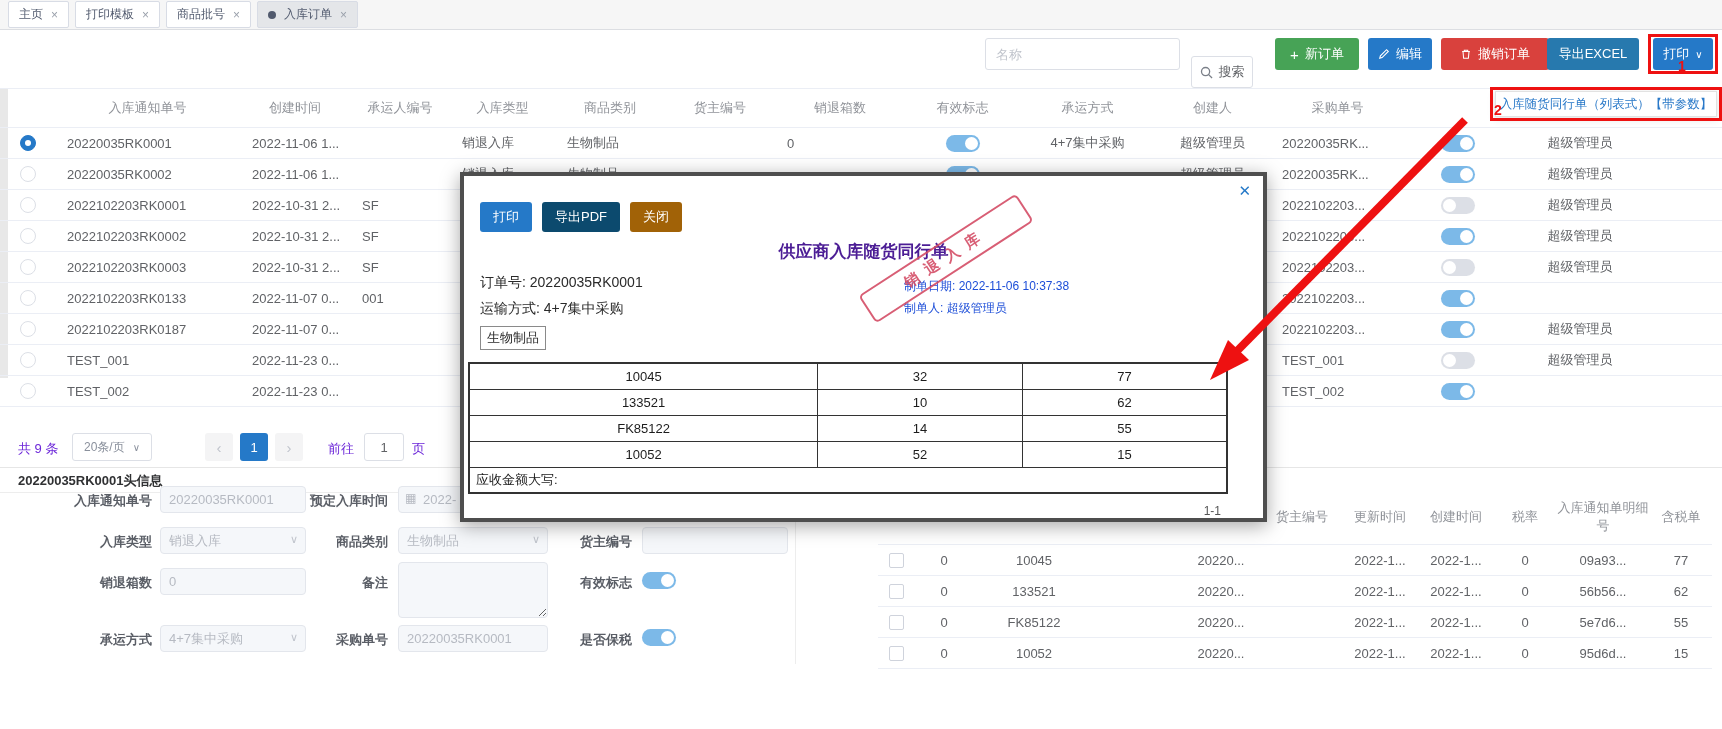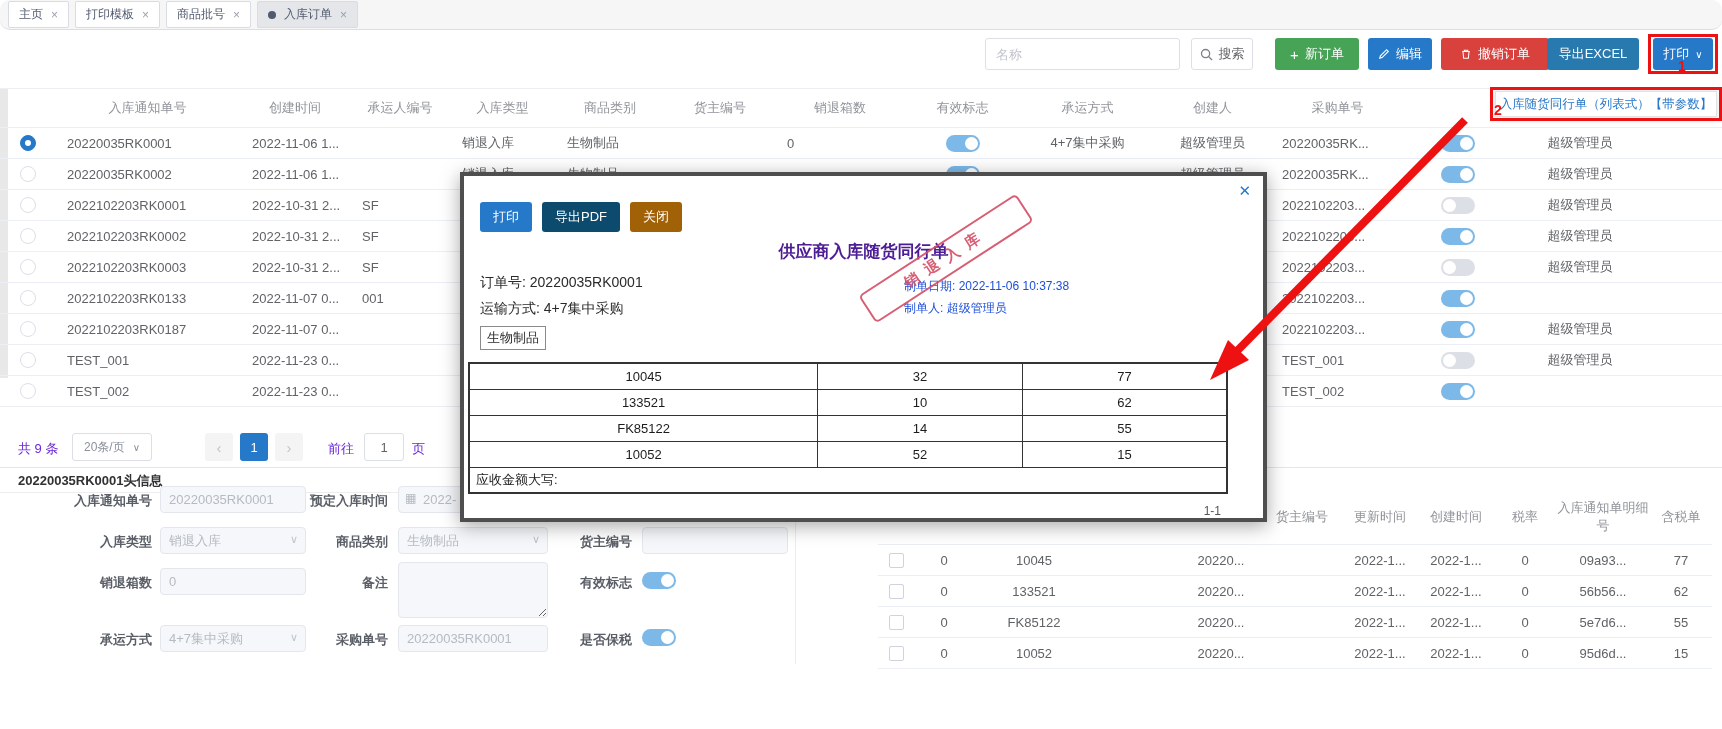--- a/index.html
+++ b/index.html
@@ -1,35 +1,35 @@
 <!DOCTYPE html>
 <html><head>
 <meta charset="utf-8">
 <style>
   html,body{margin:0;padding:0;background:#fff;}
   body{width:1722px;height:729px;position:relative;overflow:hidden;
        font-family:"Liberation Sans","DejaVu Sans",sans-serif;color:#606266;}
   .abs{position:absolute;box-sizing:border-box;}
   
   .tabbar{left:0;top:0;width:1722px;height:30px;background:#f6f6f6;border-bottom:1px solid #dcdee2;
-          display:flex;align-items:center;padding-left:8px;gap:6px;border-radius:10px;}
+          display:flex;align-items:center;padding-left:8px;gap:6px;}
   .tab{display:inline-flex;align-items:center;gap:8px;height:25px;padding:0 10px;background:#fff;
        border:1px solid #d8dce5;border-radius:2px;font-size:12px;color:#515a6e;cursor:default;}
   .tab.active{background:#e4e6e9;}
   .tab .dot{width:8px;height:8px;border-radius:50%;background:#515a6e;display:none;}
   .tab.active .dot{display:inline-block;}
   .tab .x{color:#9aa0ab;font-size:12px;}
   
   .toolbar{left:0;top:30px;width:1722px;height:58px;background:#fff;}
   .tb-input{left:985px;top:38px;width:195px;height:32px;border:1px solid #dcdfe6;border-radius:3px;
             font-size:13px;padding:0 10px;color:#606266;}
   .tb-input::placeholder{color:#c0c4cc;}
   .btn{display:inline-flex;align-items:center;justify-content:center;gap:6px;height:32px;
        border-radius:3px;color:#fff;font-size:13px;border:none;box-sizing:border-box;}
-  .btn-plain{background:#fff;color:#606266;border:1px solid #dcdfe6;}
+  .btn-plain{background:#fff;color:#606266;border:1px solid #dcdfe6;margin-top:18px;}
   .ic{display:inline-flex;align-items:center;}
   
   table{border-collapse:collapse;}
   .grid{left:0;top:88px;width:1722px;table-layout:fixed;font-size:13px;}
   .grid th{font-weight:normal;color:#909399;height:36px;border-bottom:1px solid #ebeef5;
            border-top:1px solid #ebeef5;text-align:center;overflow:hidden;white-space:nowrap;}
   .grid td{height:28px;color:#606266;border-bottom:1px solid #ebeef5;text-align:center;
            overflow:hidden;white-space:nowrap;}
   .grid td.l{text-align:left;padding-left:12px;}
   .radio{width:14px;height:14px;border:1px solid #dcdfe6;border-radius:50%;margin:auto;background:#fff;position:relative;}

